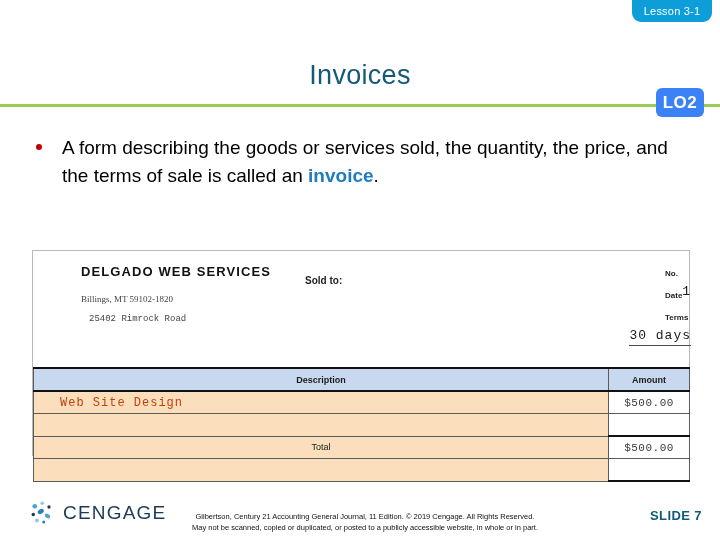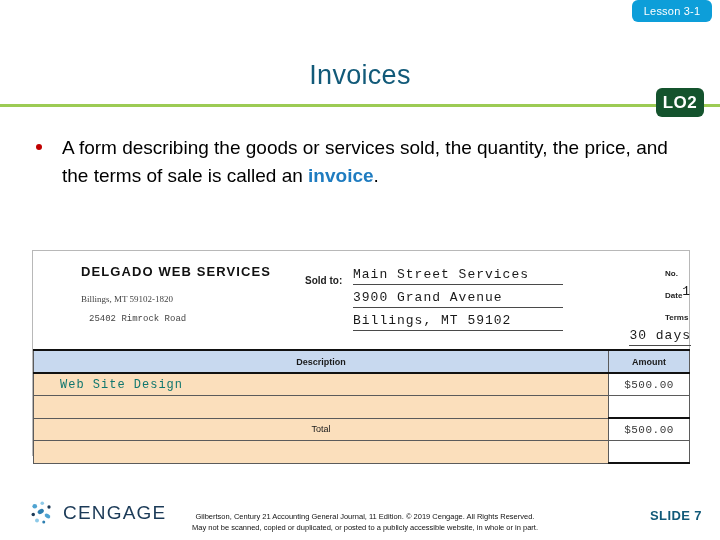--- a/index.html
+++ b/index.html
@@ -23,21 +23,20 @@
     width: 80px;
     height: 22px;
     background: #0d9ed9;
     border-bottom-left-radius: 9px;
     border-bottom-right-radius: 9px;
     color: #ffffff;
     font-size: 11px;
     line-height: 22px;
     text-align: center;
     letter-spacing: 0.2px;
-    border-radius: 6px;
   }
 
   
   .slide-title {
     position: absolute;
     top: 60px;
     left: 0;
     width: 720px;
     text-align: center;
     font-size: 27px;
@@ -53,21 +52,21 @@
     width: 720px;
     height: 3px;
     background: #9ccb54;
   }
   .lo-badge {
     position: absolute;
     top: 88px;
     left: 656px;
     width: 48px;
     height: 29px;
-    background: #14532d;
+    background: #3b82f6;
     border-radius: 6px;
     color: #ffffff;
     font-size: 17px;
     font-weight: bold;
     line-height: 29px;
     text-align: center;
     letter-spacing: 0.5px;
   }
 
   
@@ -196,21 +195,21 @@
     flex: 1 1 auto;
   }
   .meta-value.ruled {
     border-bottom: 1px solid #4a4a4a;
   }
 
   
   .inv-table {
     position: absolute;
     left: 0;
-    top: 98px;
+    top: 116px;
     width: 656px;
     border-collapse: collapse;
     table-layout: fixed;
     padding-left: 25px;
   }
   .inv-table td, .inv-table th {
     border: 1px solid #5b5b5b;
     padding: 0;
     height: 21px;
   }
@@ -223,21 +222,21 @@
     font-weight: bold;
     color: #1a1a1a;
     text-align: center;
     border-top: 2px solid #111111 !important;
     border-bottom: 2px solid #111111 !important;
   }
   .desc-cell {
     background: #fbdfbc;
     font-family: "Liberation Mono", monospace;
     font-size: 12px;
-    color: #0f766e;
+    color: #c2410c;
     padding-left: 26px !important;
     letter-spacing: 1px;
   }
   .amt-cell {
     background: #ffffff;
     font-family: "Liberation Mono", monospace;
     font-size: 11px;
     color: #3a3a3a;
     text-align: center;
     letter-spacing: 0.5px;
@@ -310,25 +309,20 @@
 </div>
 
 <div class="invoice-card">
 
   <div class="inv-head">
     <div class="inv-company">DELGADO WEB SERVICES</div>
     <div class="inv-addr1">25402 Rimrock Road</div>
     <div class="inv-addr2">Billings, MT 59102-1820</div>
 
     <div class="soldto-label">Sold to:</div>
-    <div class="soldto-lines">
-      <div class="fline">Main Street Services</div>
-      <div class="fline">3900 Grand Avenue</div>
-      <div class="fline">Billings, MT  59102</div>
-    </div>
 
     <div class="meta-block">
       <div class="meta-row">
         <span class="meta-label">No.</span>
         <span class="meta-value">1</span>
       </div>
       <div class="meta-row">
         <span class="meta-label">Date</span>
       </div>
       <div class="meta-row">

